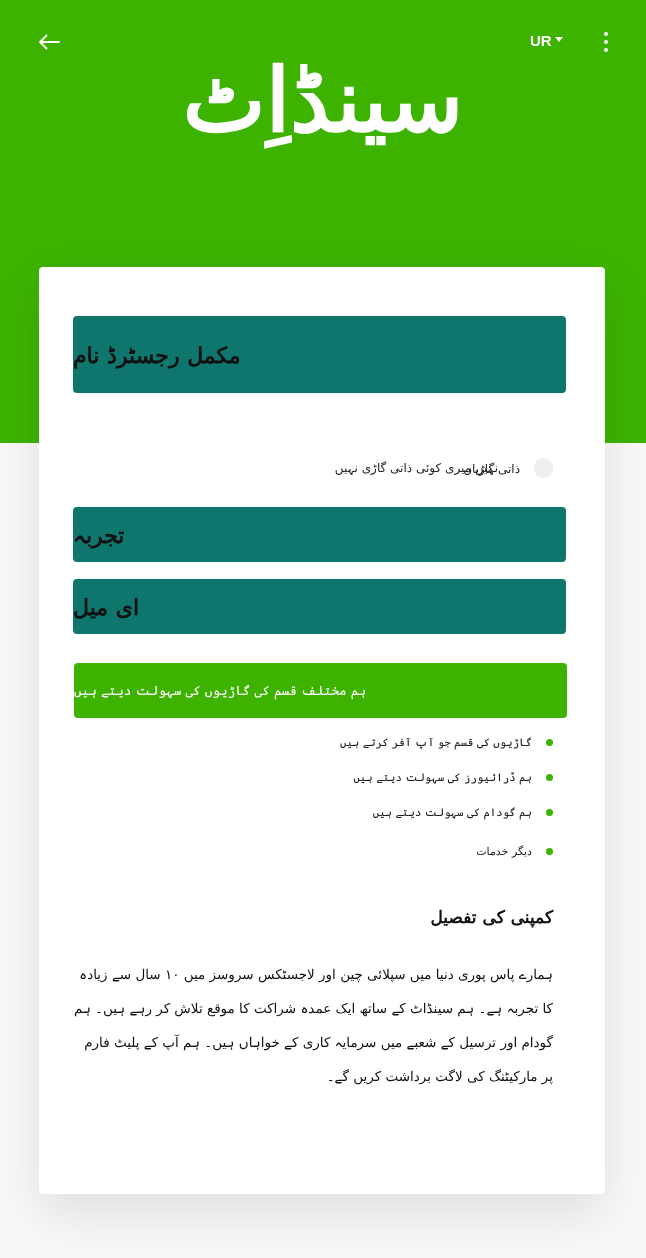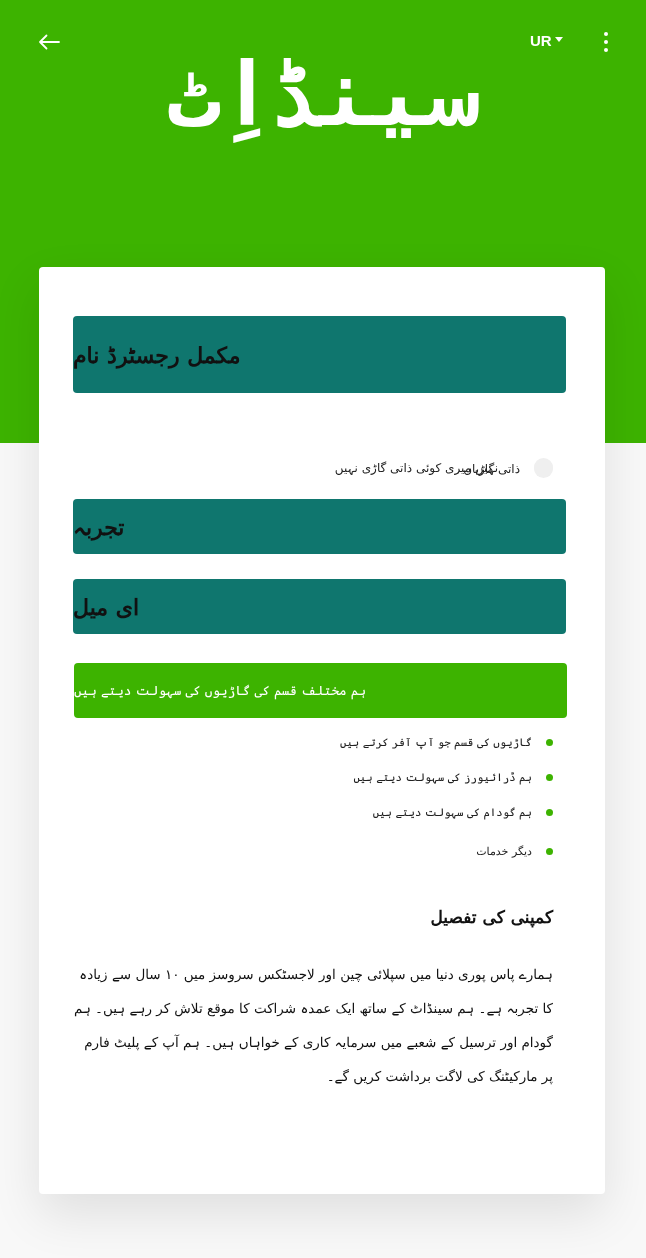--- a/index.html
+++ b/index.html
@@ -36,40 +36,40 @@
     position: absolute; left: 596px; top: 28px; width: 20px; height: 28px;
     display: flex; flex-direction: column; align-items: center; justify-content: center; gap: 4px;
     cursor: pointer;
   }
   .more-btn span { width: 4px; height: 4px; border-radius: 50%; background: #fff; display: block; }
 
   .brand {
     position: absolute; left: 0; top: 42px; width: 646px; text-align: center; color: #fff;
   }
   .brand-title {
-    font-family: Liberation Mono, monospace; font-size: 88px; line-height: 120px; direction: rtl;
+    font-family: Liberation Serif, serif; font-size: 88px; line-height: 120px; direction: rtl;
     font-weight: bold;
   }
   .brand-sub {
     font-family: "DejaVu Serif", serif; font-size: 30px; line-height: 40px; direction: rtl;
     margin-top: -8px; font-style: italic;
   }
 
   .card {
     position: absolute; left: 39px; top: 267px; width: 566px; height: 927px;
     background: #fff; border-radius: 4px;
     box-shadow: 0 20px 50px rgba(0,0,0,0.10);
   }
   .field {
     position: absolute; left: 34px; width: 493px; background: #0f766e; border-radius: 4px;
     display: flex; align-items: center; justify-content: flex-end; padding-right: 24px;
     direction: rtl; color: #111; font-family: "DejaVu Serif", serif; cursor: text;
   }
   .field-name { top: 49px; height: 77px; font-size: 22px; font-weight: bold; }
-  .field-exp { top: 232px; height: 55px; font-size: 22px; font-weight: bold; }
+  .field-exp { top: 240px; height: 55px; font-size: 22px; font-weight: bold; }
   .field-email { top: 312px; height: 55px; font-size: 22px; font-weight: bold; }
   .field .ph { white-space: nowrap; }
 
   .radio-row {
     position: absolute; right: 52px; display: flex; align-items: center; gap: 14px;
     direction: rtl; cursor: pointer;
   }
   .radio-row.r1 { top: 148px; margin-top: 44px; }
   .radio-row.r2 { top: 191px; gap: 36px; }
   .radio {

